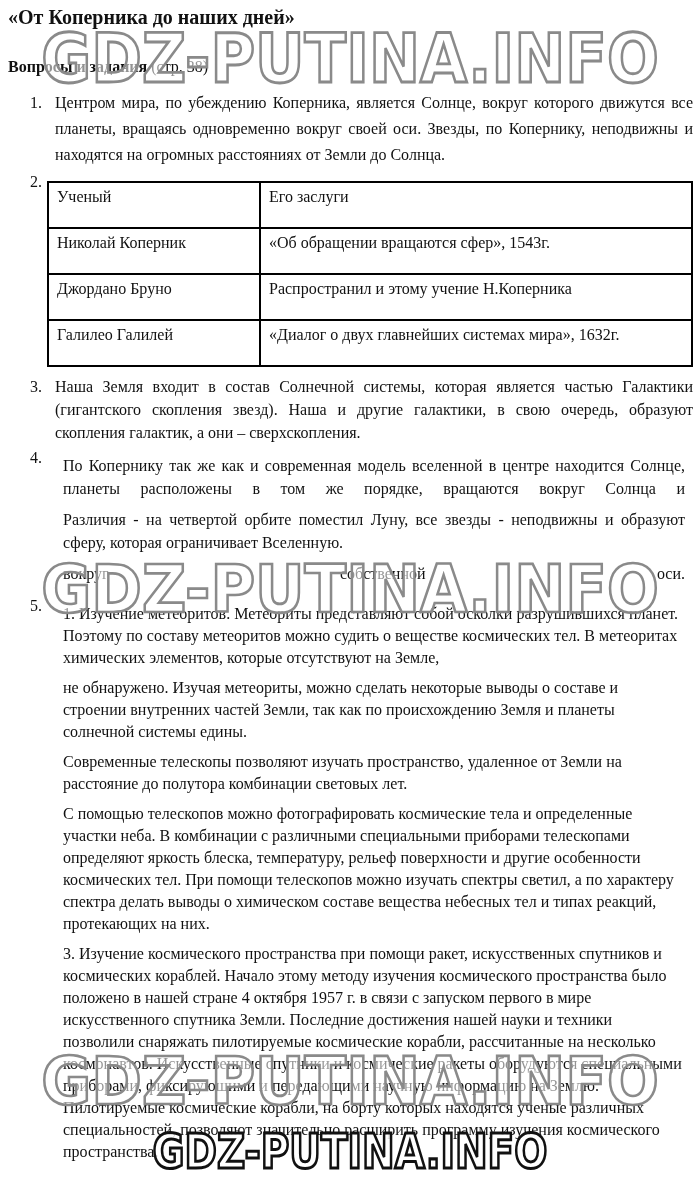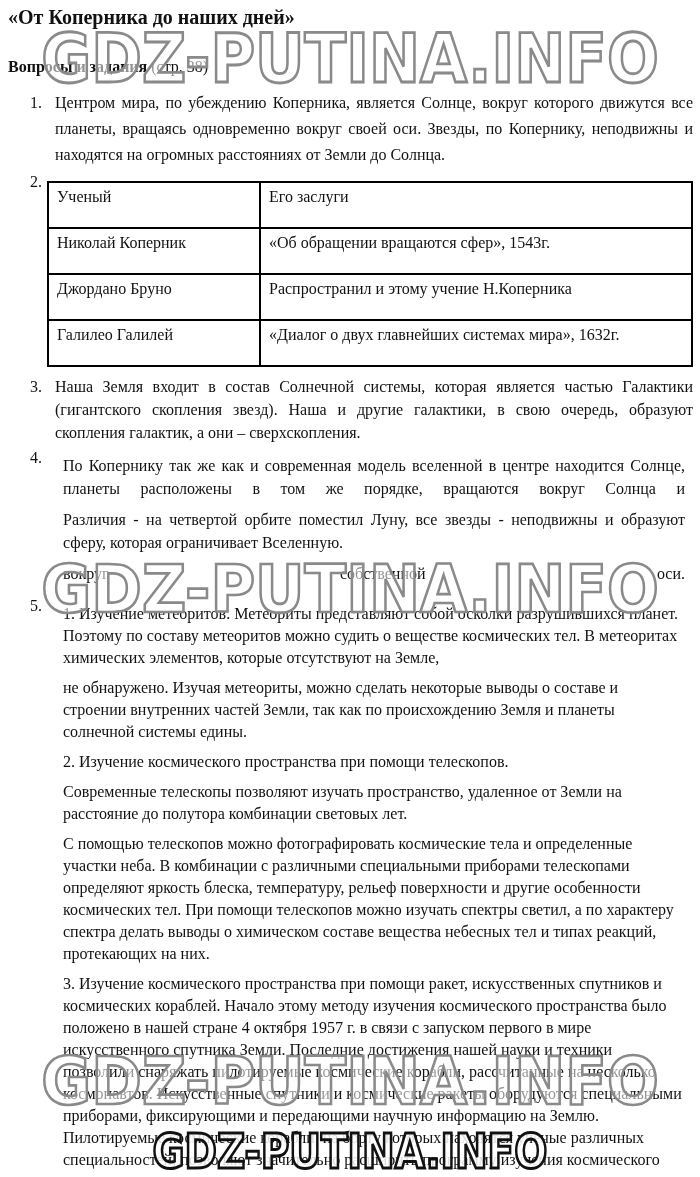--- a/index.html
+++ b/index.html
@@ -99,21 +99,20 @@
       <div class="p4 just">Различия - на четвертой орбите поместил Луну, все звезды - неподвижны и образуют сферу, которая ограничивает Вселенную.</div>
       <div class="p4 just-all">вокруг собственной оси.</div>
     </div>
   </div>
 
   <div class="item lh22">
     <span class="num">5.</span>
     <div class="itext">
       <div class="p4">1. Изучение метеоритов. Метеориты представляют собой осколки разрушившихся планет. Поэтому по составу метеоритов можно судить о веществе космических тел. В метеоритах химических элементов, которые отсутствуют на Земле,</div>
       <div class="p4">не обнаружено. Изучая метеориты, можно сделать некоторые выводы о составе и строении внутренних частей Земли, так как по происхождению Земля и планеты солнечной системы едины.</div>
-      <div class="p4">2. Изучение космического пространства при помощи телескопов.</div>
       <div class="p4">Современные телескопы позволяют изучать пространство, удаленное от Земли на расстояние до полутора комбинации световых лет.</div>
       <div class="p4">С помощью телескопов можно фотографировать космические тела и определенные участки неба. В комбинации с различными специальными приборами телескопами определяют яркость блеска, температуру, рельеф поверхности и другие особенности космических тел. При помощи телескопов можно изучать спектры светил, а по характеру спектра делать выводы о химическом составе вещества небесных тел и типах реакций, протекающих на них.</div>
       <div class="p4">3. Изучение космического пространства при помощи ракет, искусственных спутников и космических кораблей. Начало этому методу изучения космического пространства было положено в нашей стране 4 октября 1957 г. в связи с запуском первого в мире искусственного спутника Земли. Последние достижения нашей науки и техники позволили снаряжать пилотируемые космические корабли, рассчитанные на несколько космонавтов. Искусственные спутники и космические ракеты оборудуются специальными приборами, фиксирующими и передающими научную информацию на Землю. Пилотируемые космические корабли, на борту которых находятся ученые различных специальностей, позволяют значительно расширить программу изучения космического пространства.</div>
     </div>
   </div>
 
 </div>
 
 <div class="wm wm1">GDZ-PUTINA.INFO</div>
 <div class="wm wm2">GDZ-PUTINA.INFO</div>

